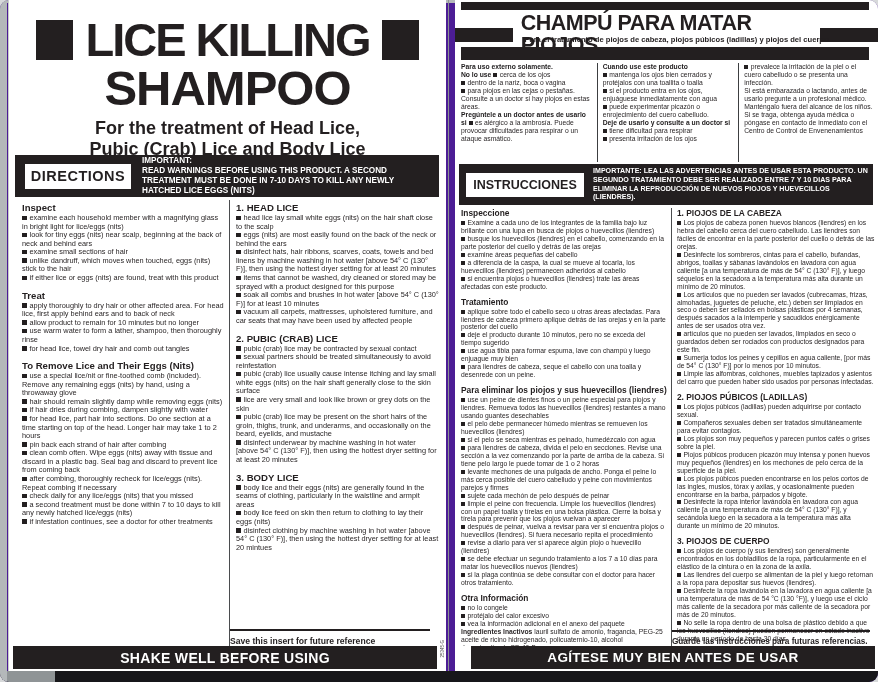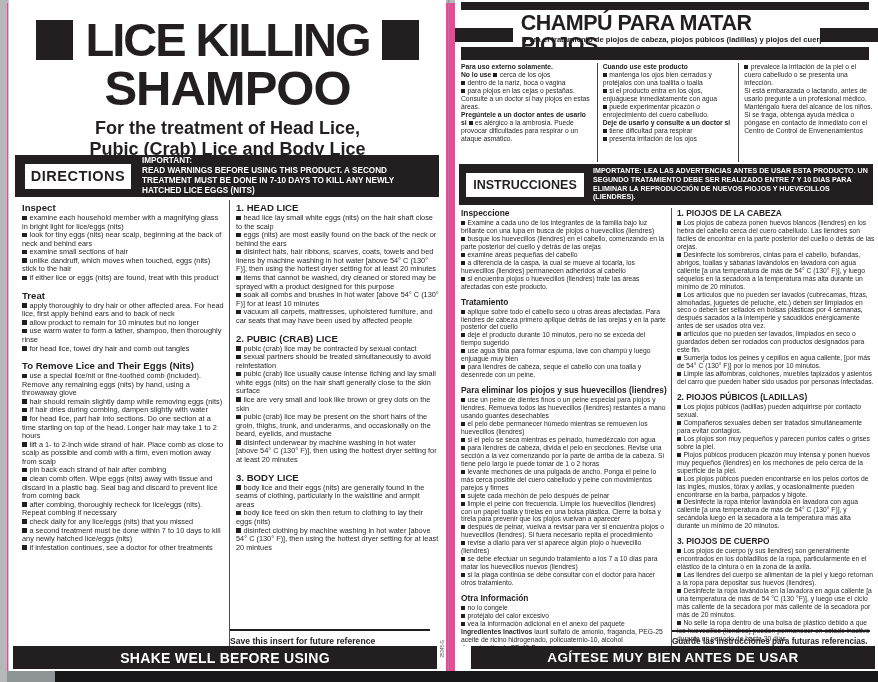--- a/index.html
+++ b/index.html
@@ -1,17 +1,17 @@
 <!DOCTYPE html>
 <html><head>
 <meta charset="utf-8">
 <style>
   html,body{margin:0;padding:0;background:#d7d9da;}
-  .sheet{position:relative;width:878px;height:682px;background:#ec4899;overflow:hidden;
-         font-family:"Liberation Sans", sans-serif;color:#1d1a1b;}
+  .sheet{position:relative;width:878px;height:682px;background:#4c1d95;overflow:hidden;
+         font-family:"Liberation Sans", sans-serif;color:#1d1a1b;border-radius:9px;}
   .frame-top{position:absolute;left:0;top:0;width:878px;height:3px;background:#b4b8ba;}
   .frame-left{position:absolute;left:0;top:0;width:7px;height:682px;background:#b4b8ba;}
   .bottom-strip{position:absolute;left:0;top:671px;width:878px;height:11px;background:#17171a;}
   .bottom-strip-gray{position:absolute;left:0;top:671px;width:55px;height:11px;background:#8f9496;}
   .page{position:absolute;top:0;height:671px;background:#fff;}
   .lp{left:8px;width:437px;border-left:1px solid #c9cccd;}
   .rp{left:455px;width:423px;}
   .page-divider{position:absolute;left:448px;top:0;width:1px;height:671px;background:#8d9193;}
 
   
@@ -119,21 +119,20 @@
             <div class="it"><span class="sq"></span>allow product to remain for 10 minutes but no longer</div>
             <div class="it"><span class="sq"></span>use warm water to form a lather, shampoo, then thoroughly rinse</div>
             <div class="it"><span class="sq"></span>for head lice, towel dry hair and comb out tangles</div>
           </div>
           <div class="sec">
             <div class="sec-h">To Remove Lice and Their Eggs (Nits)</div>
             <div class="it"><span class="sq"></span>use a special lice/nit or fine-toothed comb (included).  Remove any remaining eggs (nits) by hand, using a throwaway glove</div>
             <div class="it"><span class="sq"></span>hair should remain slightly damp while removing eggs (nits)</div>
             <div class="it"><span class="sq"></span>if hair dries during combing, dampen slightly with water</div>
             <div class="it"><span class="sq"></span>for head lice, part hair into sections.  Do one section at a time starting on top of the head.  Longer hair may take 1 to 2 hours</div>
-            <div class="it"><span class="sq"></span>lift a 1- to 2-inch wide strand of hair. Place comb as close to scalp as possible and comb with a firm, even motion away from scalp</div>
             <div class="it"><span class="sq"></span>pin back each strand of hair after combing</div>
             <div class="it"><span class="sq"></span>clean comb often.  Wipe eggs (nits) away with tissue and discard in a plastic bag.  Seal bag and discard to prevent lice from coming back</div>
             <div class="it"><span class="sq"></span>after combing, thoroughly recheck for lice/eggs (nits).  Repeat combing if necessary</div>
             <div class="it"><span class="sq"></span>check daily for any lice/eggs (nits) that you missed</div>
             <div class="it"><span class="sq"></span>a second treatment must be done within 7 to 10 days to kill any newly hatched lice/eggs (nits)</div>
             <div class="it"><span class="sq"></span>if infestation continues, see a doctor for other treatments</div>
           </div>
         </div>
       <div class="vdiv"></div>
       <div class="col col2">

